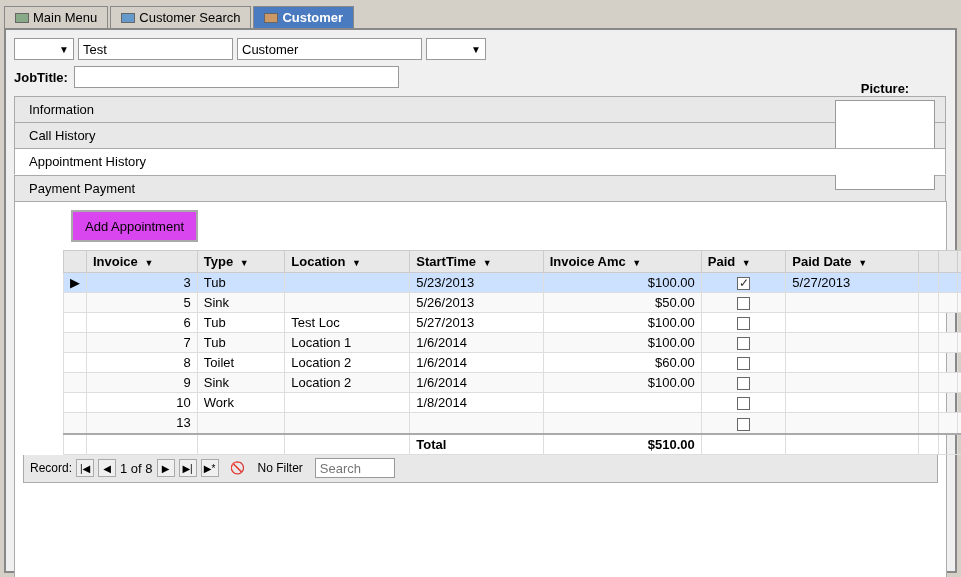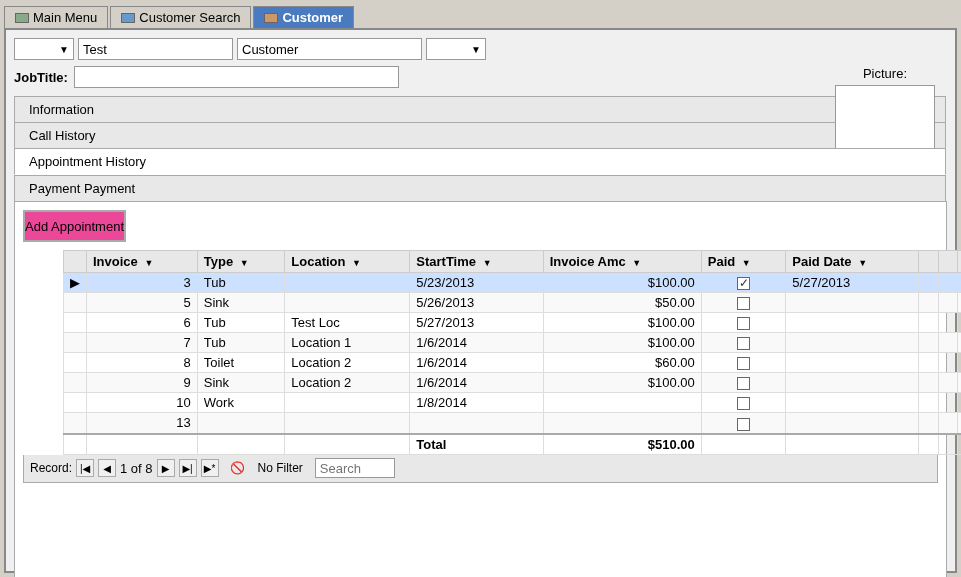--- a/index.html
+++ b/index.html
@@ -23,33 +23,33 @@
     .header-input.name { width: 155px; }
     .header-input.lastname { width: 185px; }
 
     
     .jobtitle-row { display: flex; align-items: center; margin-bottom: 8px; }
     .jobtitle-label { width: 60px; font-weight: bold; }
     .jobtitle-input { height: 22px; width: 325px; border: 1px solid #999; background: white; padding: 0 4px; }
 
     
     .picture-area { position: absolute; top: 36px; right: 20px; width: 100px; }
-    .picture-label { text-align: center; margin-bottom: 4px; font-weight: normal; }
+    .picture-label { text-align: center; margin-bottom: 4px; font-weight: bold; margin-top: 15px; }
     .picture-box { width: 100px; height: 90px; background: white; border: 1px solid #999; }
 
     
     .inner-tabs { display: flex; margin-bottom: 0; flex-direction: column; }
     .inner-tab { padding: 5px 14px; border: 1px solid #aaa; border-bottom: none; background: #e8e8e8; cursor: pointer; margin-right: 1px; }
     .inner-tab.active { background: white; border-bottom: 1px solid white; z-index: 1; }
 
     
     .tab-content { border: 1px solid #aaa; background: white; padding: 8px; position: relative; z-index: 0; height: calc(100% - 100px); }
 
     
-    .add-appointment-btn { height: 32px; padding: 0 0; background: #ec4899; border: 2px solid #aaa; cursor: pointer; font-size: 13px; margin-bottom: 8px; }
+    .add-appointment-btn { height: 32px; padding: 0 12px; background: #d946ef; border: 2px solid #aaa; cursor: pointer; font-size: 13px; margin-bottom: 8px; margin-left: 48px; }
 
     
     .data-table { width: 100%; border-collapse: collapse; font-size: 12px; margin-left: 40px; }
     .data-table th { background: #e8e8e8; border: 1px solid #ccc; padding: 3px 6px; text-align: left; font-weight: bold; cursor: pointer; white-space: nowrap; }
     .data-table th .sort-arrow { font-size: 9px; margin-left: 3px; }
     .data-table td { border: 1px solid #ddd; padding: 2px 6px; height: 20px; }
     .data-table tr:nth-child(even) { background: #f9f9f9; }
     .data-table tr.selected { background: #cce0ff; }
     .data-table .num { text-align: right; }
     .data-table .center { text-align: center; }

